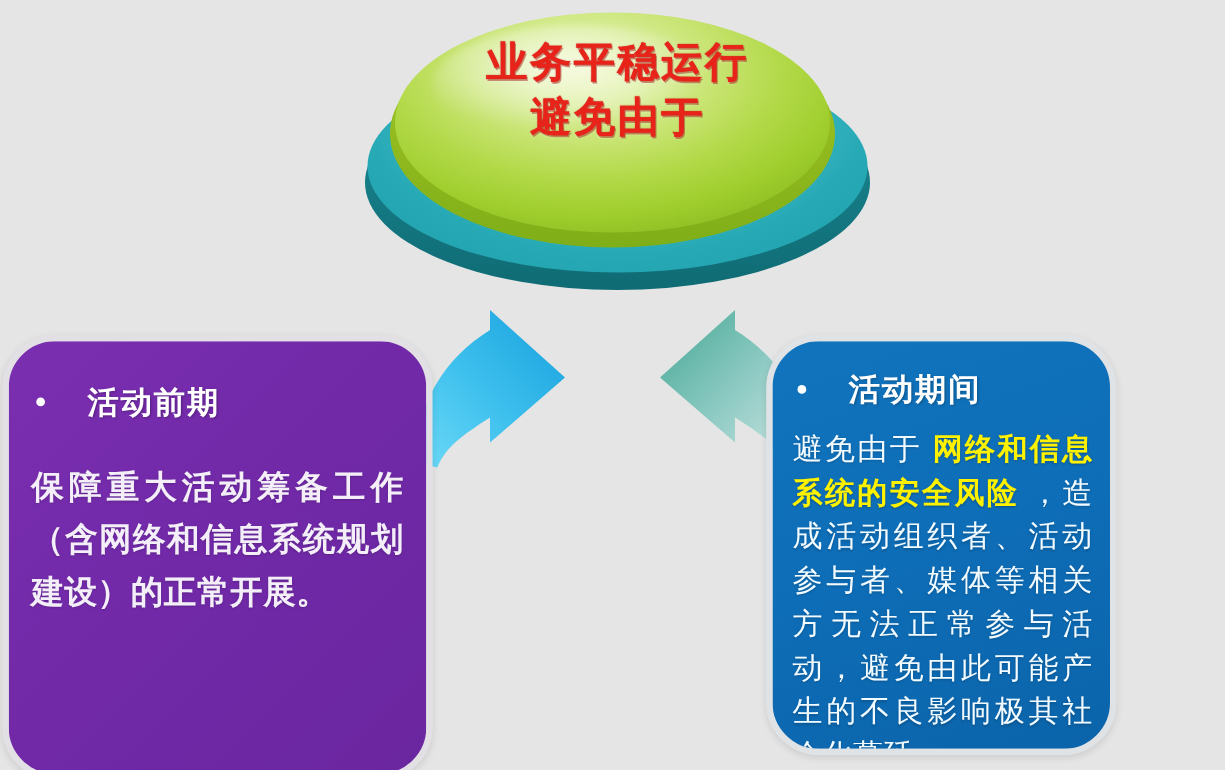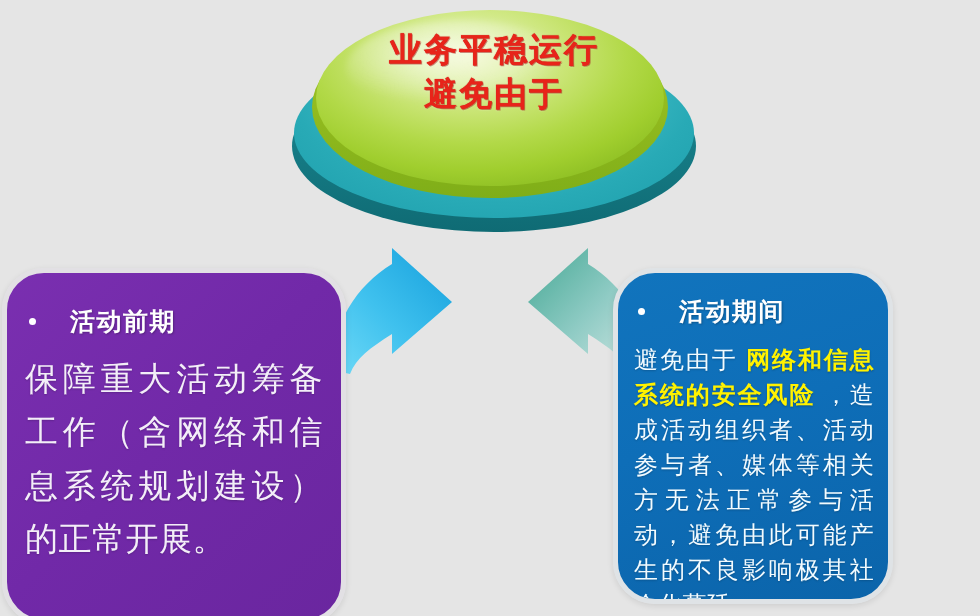--- a/index.html
+++ b/index.html
@@ -79,25 +79,26 @@
     display:flex; align-items:center;
     font-size:25px; font-weight:bold; color:#ffffff;
     text-shadow:1px 1px 2px rgba(0,0,0,.25);
     letter-spacing:1.5px;
   }
   .card-head .bullet{
     display:inline-block; width:7px; height:7px; border-radius:50%;
     background:#ffffff; margin-right:34px; margin-left:4px; flex:0 0 auto;
   }
   #pre-body{
-    margin-top:14px;
-    font-size:33px; color:#f3eef8; line-height:1.62;
+    margin-top:30px;
+    font-size:26px; color:#f3eef8; line-height:1.62;
     text-align:justify; text-align-last:left;
     letter-spacing:.5px;
     text-shadow:0 1px 2px rgba(0,0,0,.18);
+    font-weight:bold;
   }
 
   
   #card-during{
     position:absolute; left:613px; top:268px; width:280px; height:336px;
     border-radius:42px;
     background:linear-gradient(160deg,#1174bd 0%,#0e6eb8 45%,#0b64aa 100%);
     border:5px solid #dfe3e6;
     box-shadow:0 2px 6px rgba(0,0,0,.10);
     padding:22px 14px 0 16px;

